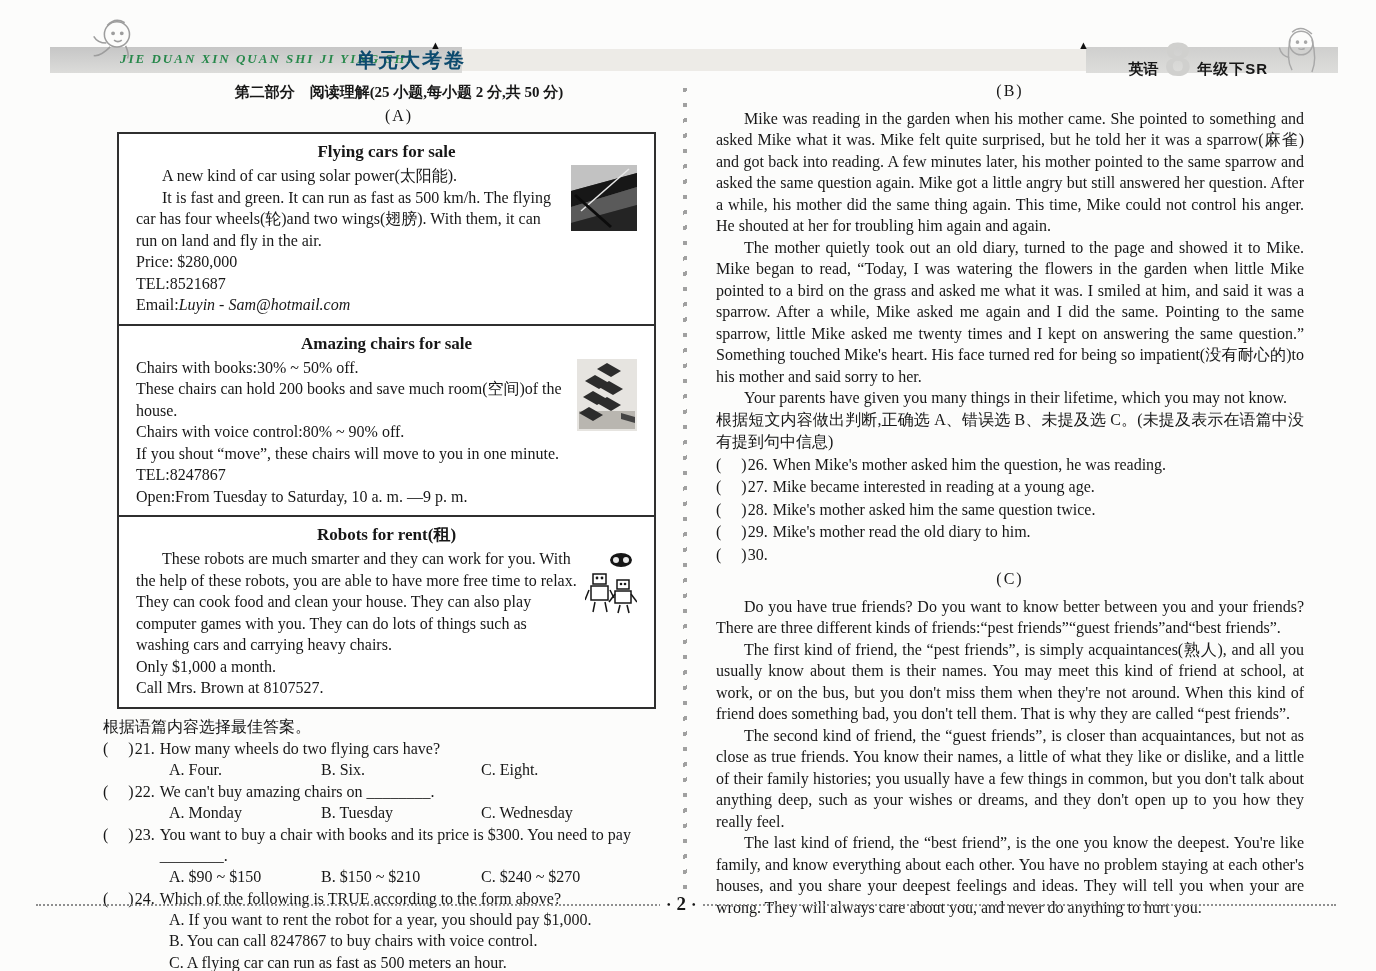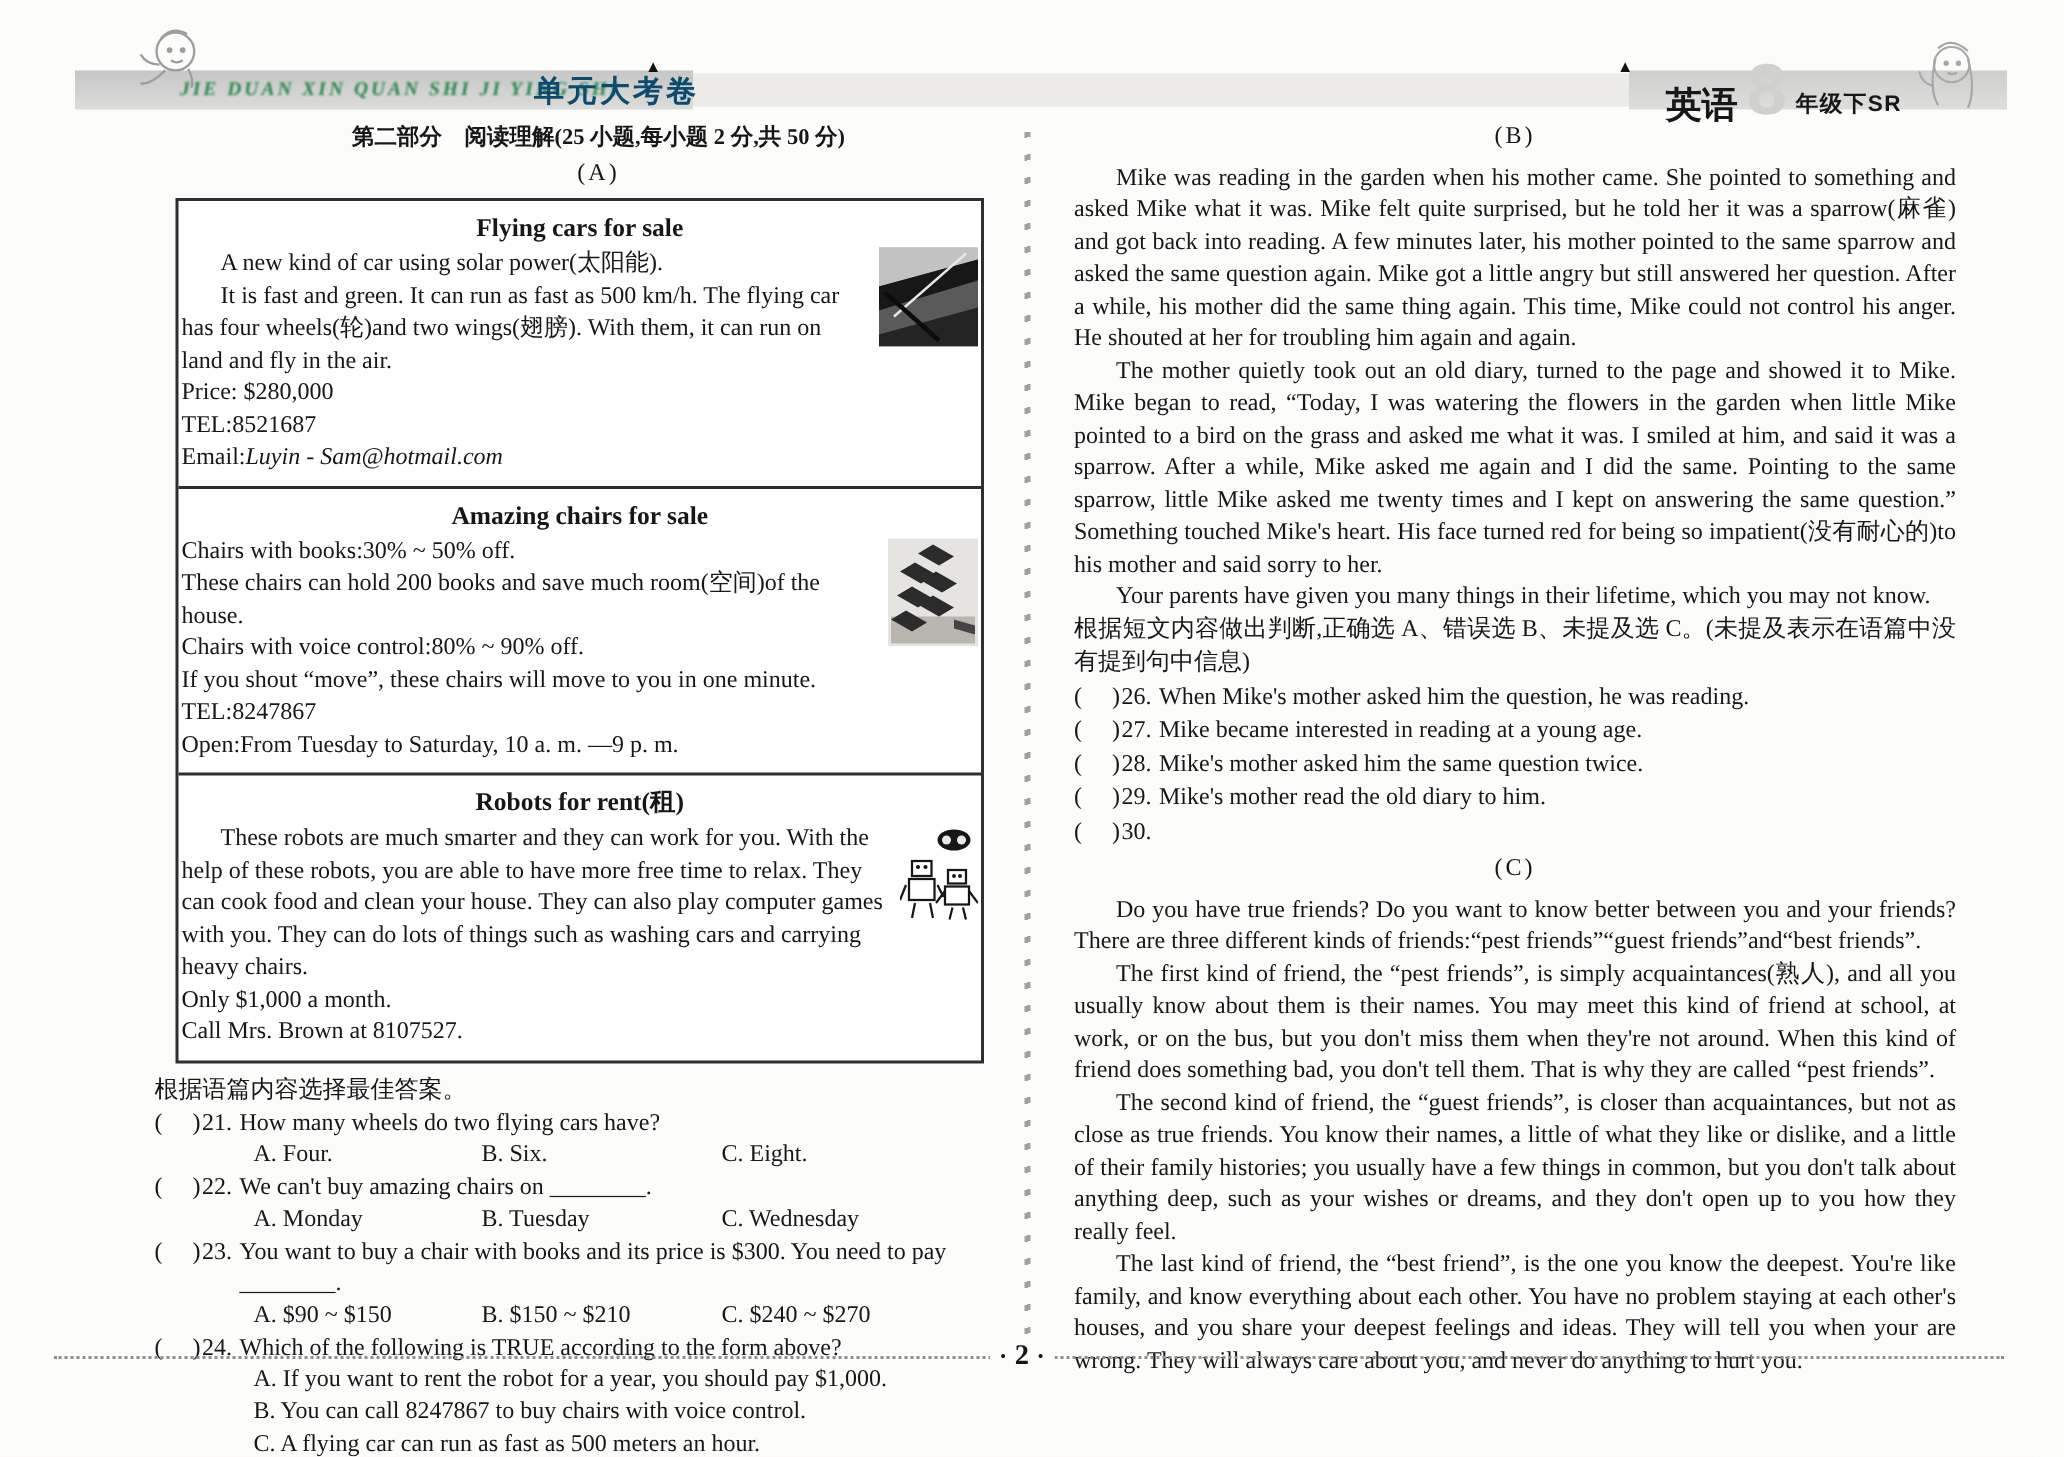--- a/index.html
+++ b/index.html
@@ -20,39 +20,39 @@
   .band-mid{position:absolute;left:412px;right:252px;top:2px;height:22px;background:#edebe7;}
   .band-right{position:absolute;right:0;top:0;width:252px;height:26px;
     background:linear-gradient(#cfcfce,#dddddb);}
   .watermark{position:absolute;left:70px;top:4px;font-style:italic;font-weight:bold;
     font-size:13px;color:#15803d;letter-spacing:2px;filter:blur(.7px);opacity:.9;white-space:nowrap;}
   .exam-title{position:absolute;left:306px;top:0;font-family:"Liberation Sans","DejaVu Sans",sans-serif;
     font-weight:bold;font-size:20px;color:#0c4a6e;letter-spacing:2px;}
   .tri{position:absolute;font-size:11px;color:#111;top:-8px;}
   .tri-1{left:380px;} .tri-2{left:1028px;}
   .subject-group{position:absolute;right:8px;top:-16px;display:flex;align-items:center;}
-  .subject{font-family:"Liberation Sans","DejaVu Sans",sans-serif;font-weight:bold;font-size:24px;margin-top:18px;}
+  .subject{font-family:"Liberation Sans","DejaVu Sans",sans-serif;font-weight:bold;font-size:15px;margin-top:18px;}
   .grade-8{font-size:48px;font-weight:bold;color:#d0d0ce;margin:0 6px;line-height:48px;
     font-family:"Liberation Sans","DejaVu Sans",sans-serif;}
   .grade-suffix{font-family:"Liberation Sans","DejaVu Sans",sans-serif;font-weight:bold;font-size:15px;
     letter-spacing:1px;margin-top:18px;}
   .boy-sketch{position:absolute;left:36px;top:-34px;}
   .girl-sketch{margin-left:6px;margin-top:-10px;}
 
   
   .spine{position:absolute;left:683px;top:88px;height:810px;width:4px;opacity:.65;
     background:repeating-linear-gradient(168deg,#6f6f6f 0 4px,transparent 4px 15px);}
   .spine-blot{position:absolute;left:684px;top:895px;width:9px;height:11px;background:#1c1c1c;}
 
   
   .col-left{position:absolute;left:103px;top:82px;width:592px;font-size:16px;line-height:21px;}
   .part-heading{text-align:center;font-size:15px;font-weight:600;margin-bottom:2px;}
   .sub-label{text-align:center;font-size:16px;margin:2px 0 6px;letter-spacing:2px;}
   .ad-box{margin-left:14px;width:535px;border:2px solid #2f2f2f;background:#fff;}
-  .ad-sec{padding:5px 2px 8px;border-bottom:2px solid #2f2f2f;overflow:hidden;}
+  .ad-sec{padding:5px 17px 8px;border-bottom:2px solid #2f2f2f;overflow:hidden;}
   .ad-sec:last-child{border-bottom:none;}
   .ad-title{text-align:center;font-weight:bold;font-size:17px;margin:2px 0 3px;}
   .ad-body p,.ad-line{margin:0;line-height:21.5px;}
   .indent{text-indent:26px;}
   .img-car{float:right;width:66px;height:66px;margin:0 0 4px 8px;}
   .img-chairs{float:right;width:60px;height:72px;margin:2px 0 4px 8px;}
   .img-robot{float:right;width:52px;height:64px;margin:2px 0 4px 6px;}
   .email-val{font-style:italic;}
 
   .cn-instruction{margin-top:7px;font-size:16px;}

